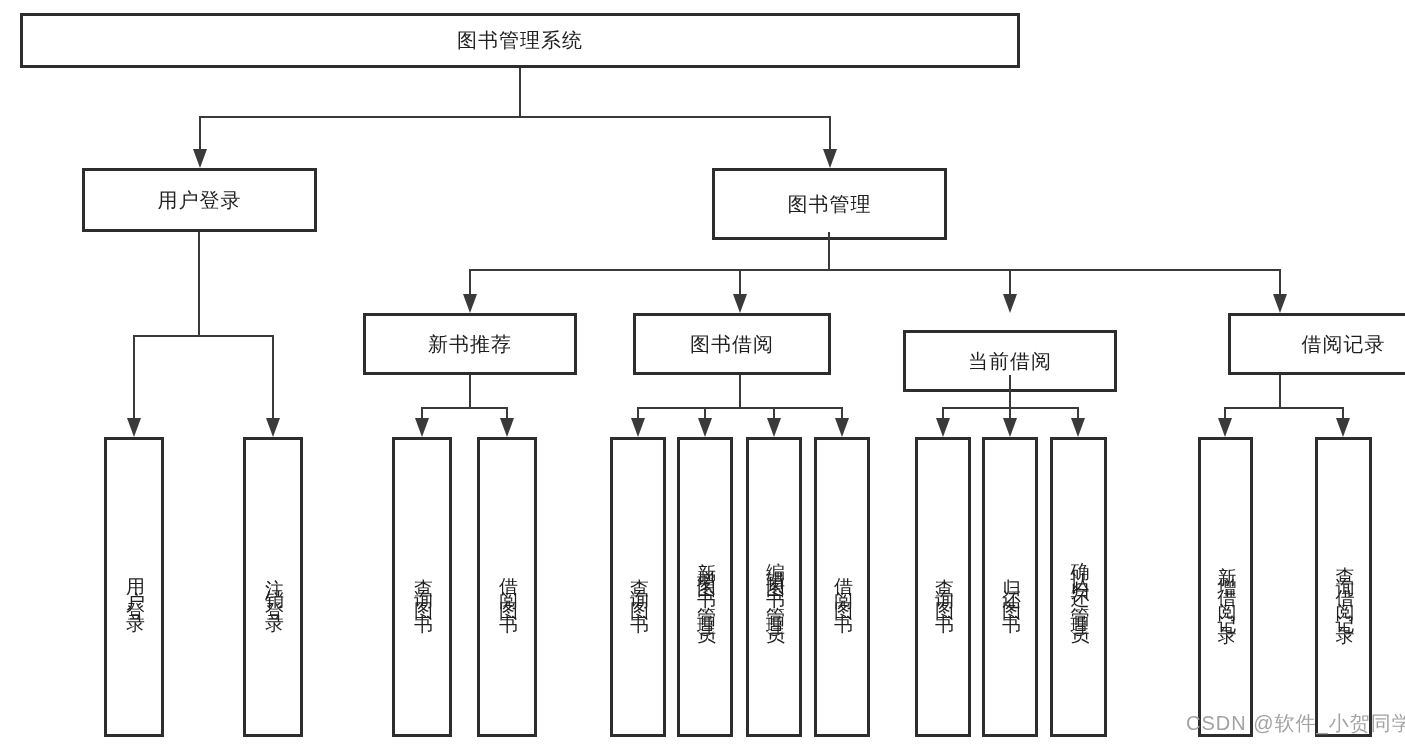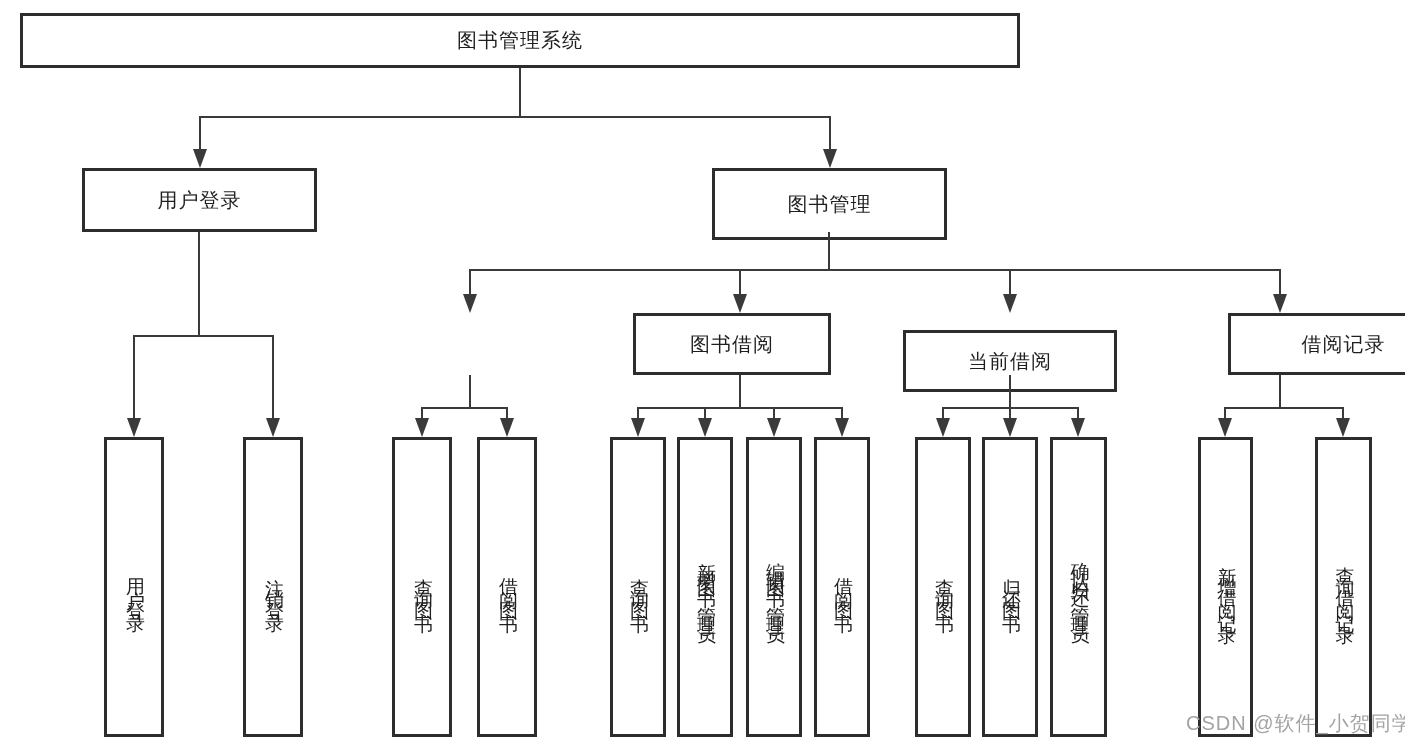--- a/index.html
+++ b/index.html
@@ -41,20 +41,23 @@
     <span>图书管理系统</span>
   </div>
 
   <div class="box h" style="left:82px;top:168px;width:235px;height:64px">
     <span>用户登录</span>
   </div>
   <div class="box h" style="left:712px;top:168px;width:235px;height:72px">
     <span>图书管理</span>
   </div>
 
+  <div class="box h" style="left:363px;top:313px;width:214px;height:62px">
+    <span>新书推荐</span>
+  </div>
   <div class="box h" style="left:633px;top:313px;width:198px;height:62px">
     <span>图书借阅</span>
   </div>
   <div class="box h" style="left:903px;top:330px;width:214px;height:62px">
     <span>当前借阅</span>
   </div>
   <div class="box h" style="left:1228px;top:313px;width:231px;height:62px">
     <span>借阅记录</span>
   </div>
 

